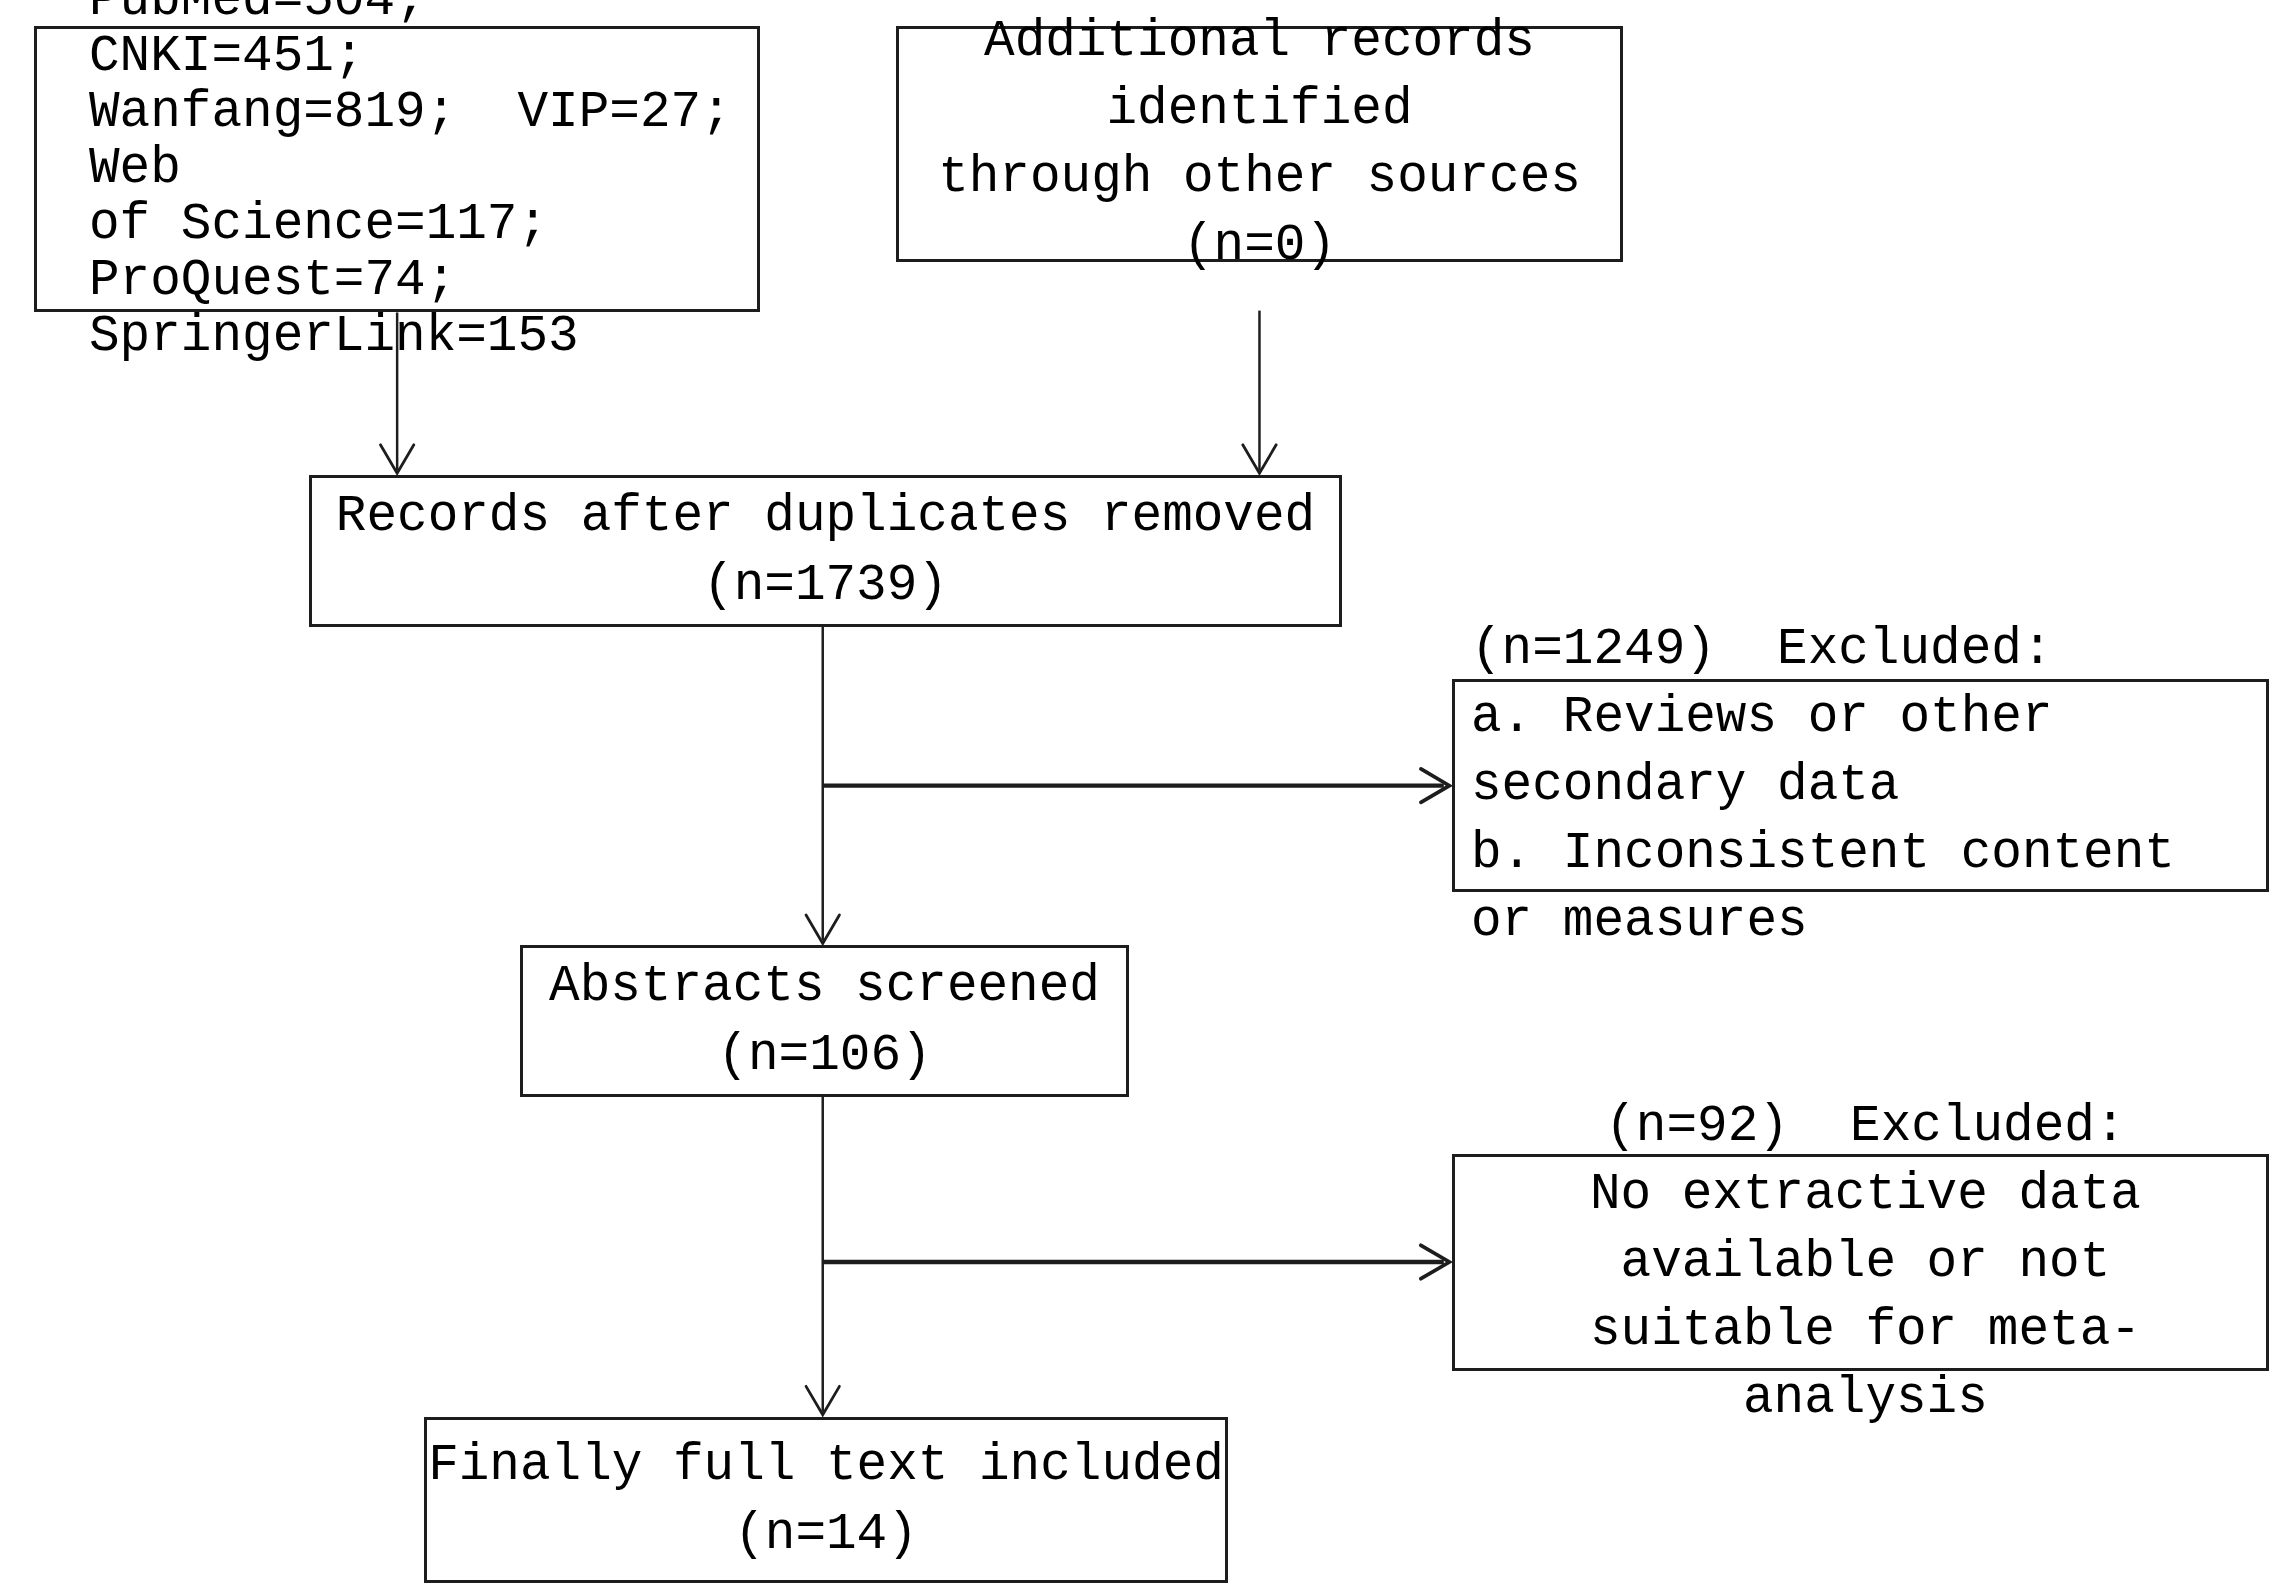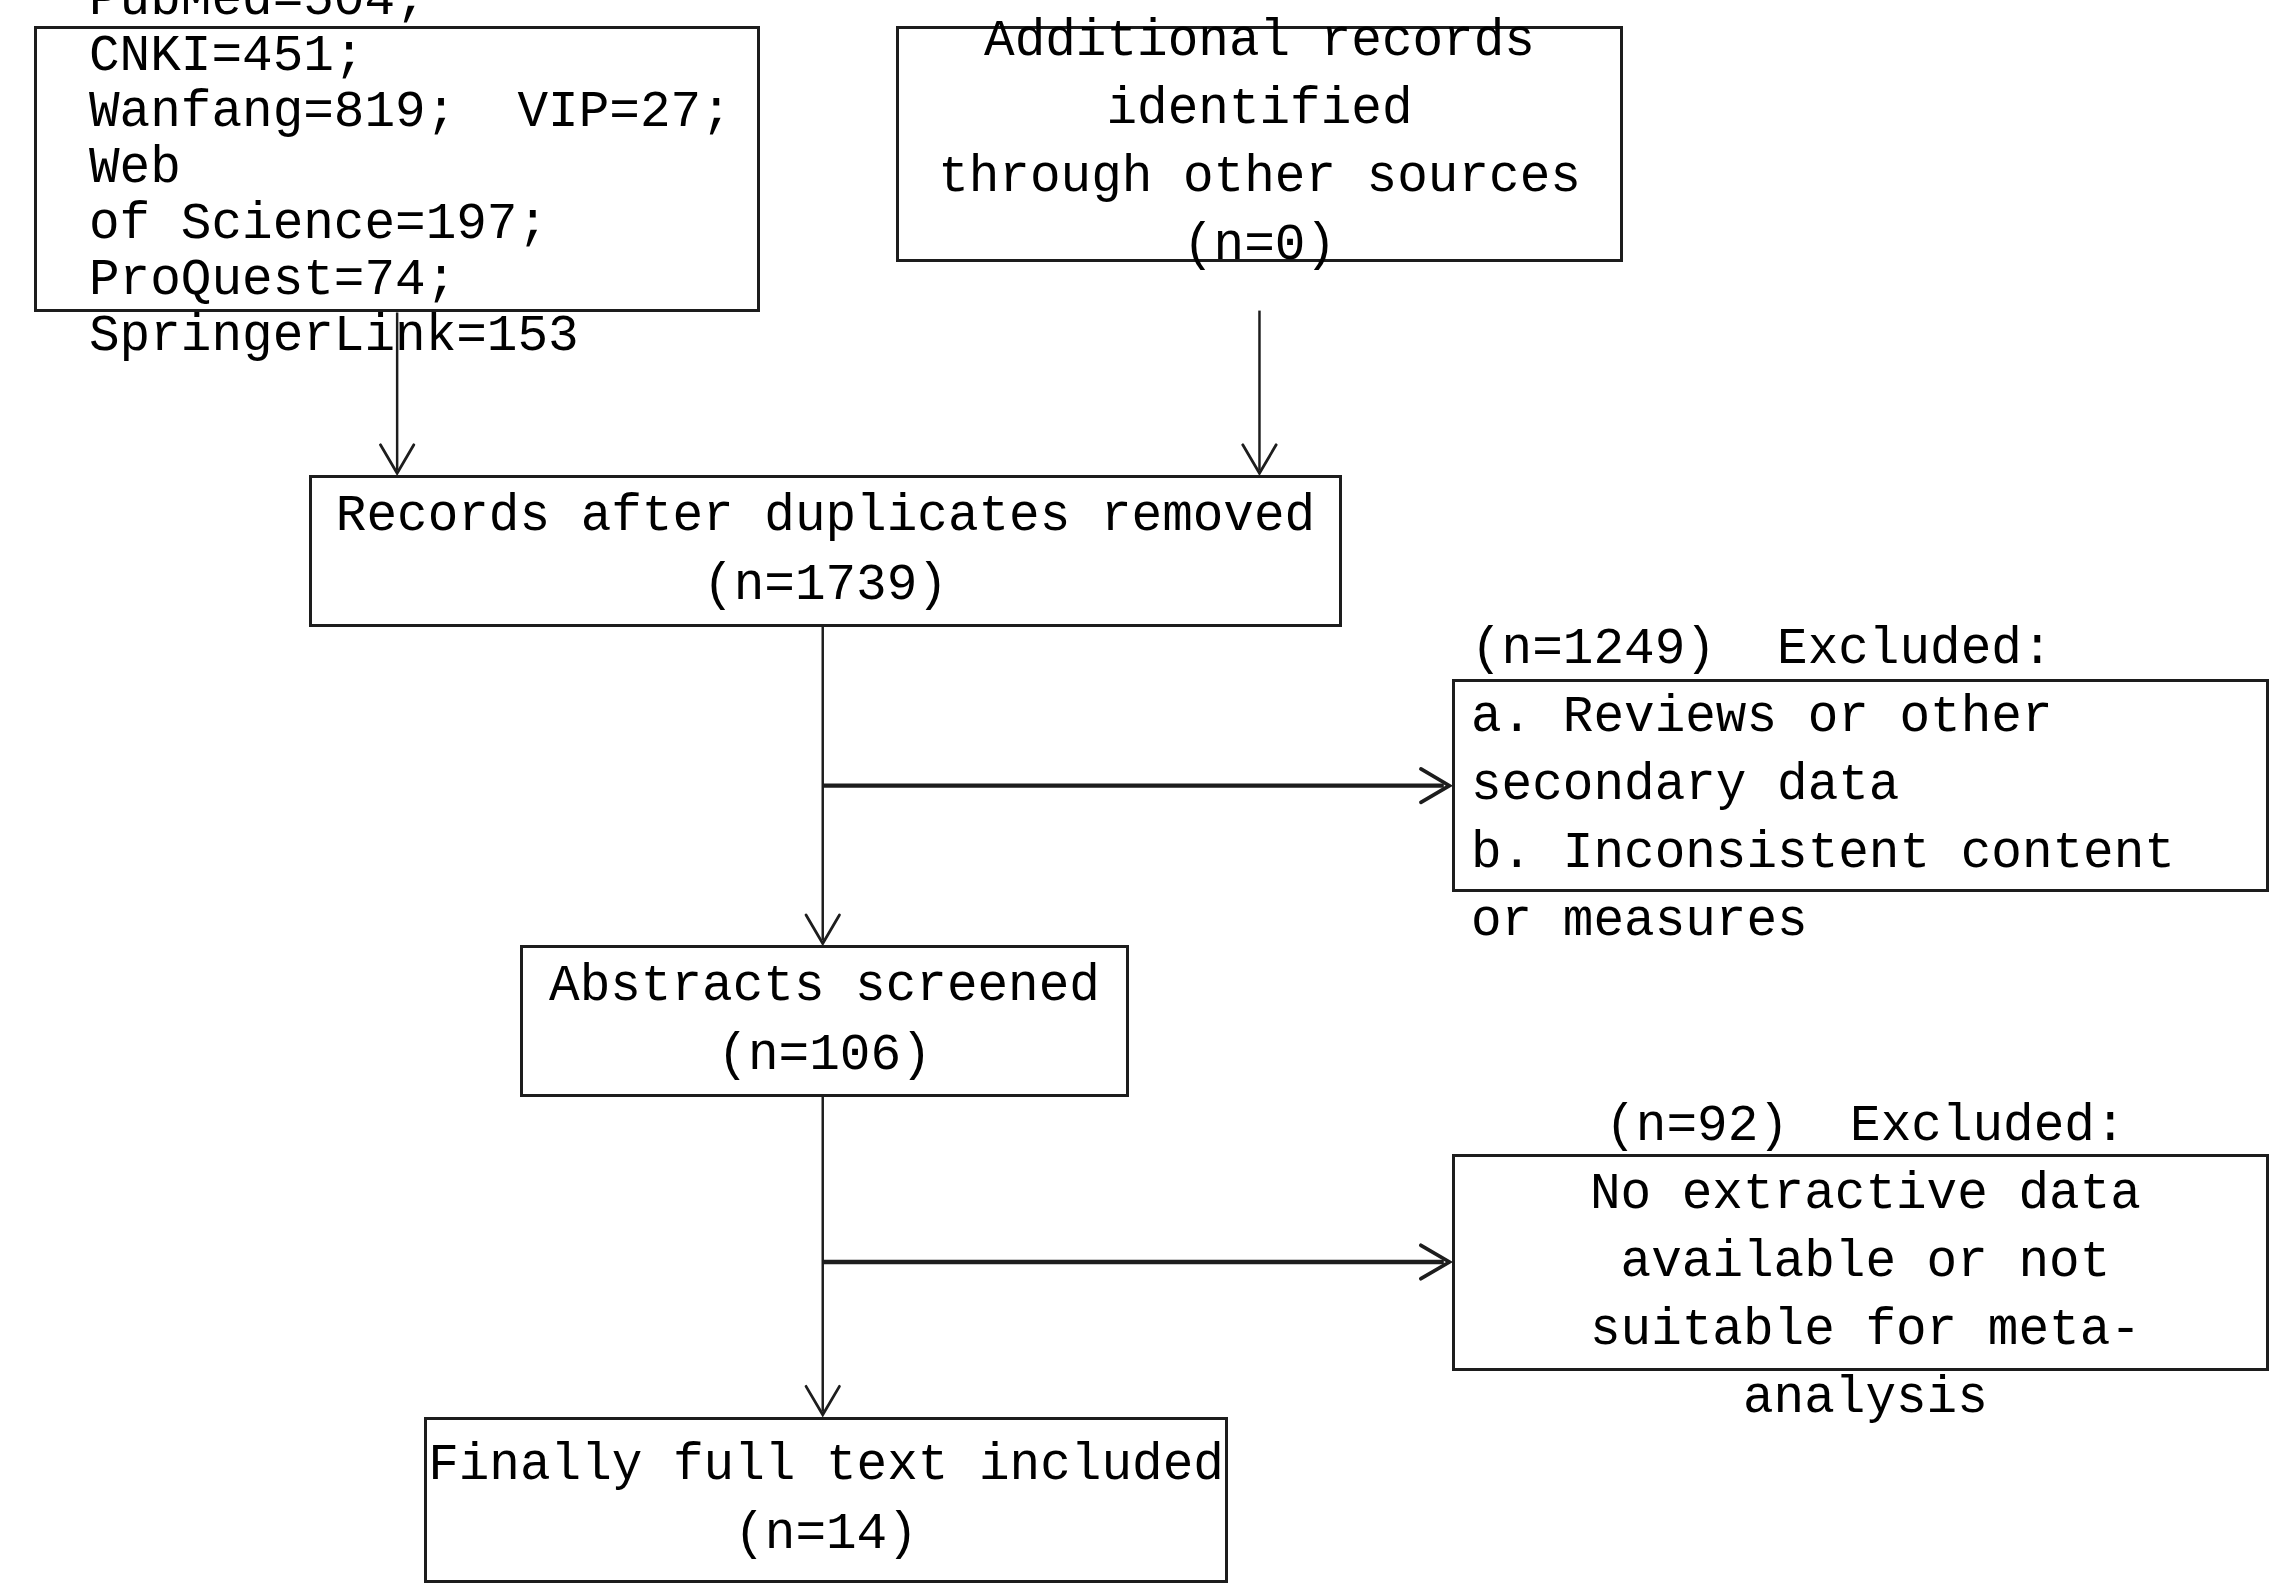--- a/index.html
+++ b/index.html
@@ -57,21 +57,21 @@
     <line class="stem-v" x1="1330" y1="1773" x2="1330" y2="2282"></line>
     <polyline class="chev-v" points="1303,2241 1330,2287 1357,2241"></polyline>
 
     <line class="stem-h" x1="1330" y1="2040" x2="2334" y2="2040"></line>
     <polyline class="chev-h" points="2297,2013 2343,2040 2297,2067"></polyline>
   </svg>
 
   <div class="box left lh90" style="left:34px; top:26px; width:726px; height:286px; padding-left:52px; padding-right:12.4px;">
     <div class="ln">PubMed=504;   CNKI=451;</div>
     <div class="ln">Wanfang=819;  VIP=27;   Web</div>
-    <div class="ln">of Science=197;   ProQuest=74;</div>
+    <div class="ln">of Science=117;   ProQuest=74;</div>
     <div class="ln">SpringerLink=153</div>
   </div>
 
   <div class="box center lh110" style="left:896px; top:26px; width:727px; height:236px;">
     <div class="ln">Additional records identified</div>
     <div class="ln">through other sources</div>
     <div class="ln">(n=0)</div>
   </div>
 
   <div class="box center lh112" style="left:309px; top:475px; width:1033px; height:152px;">

